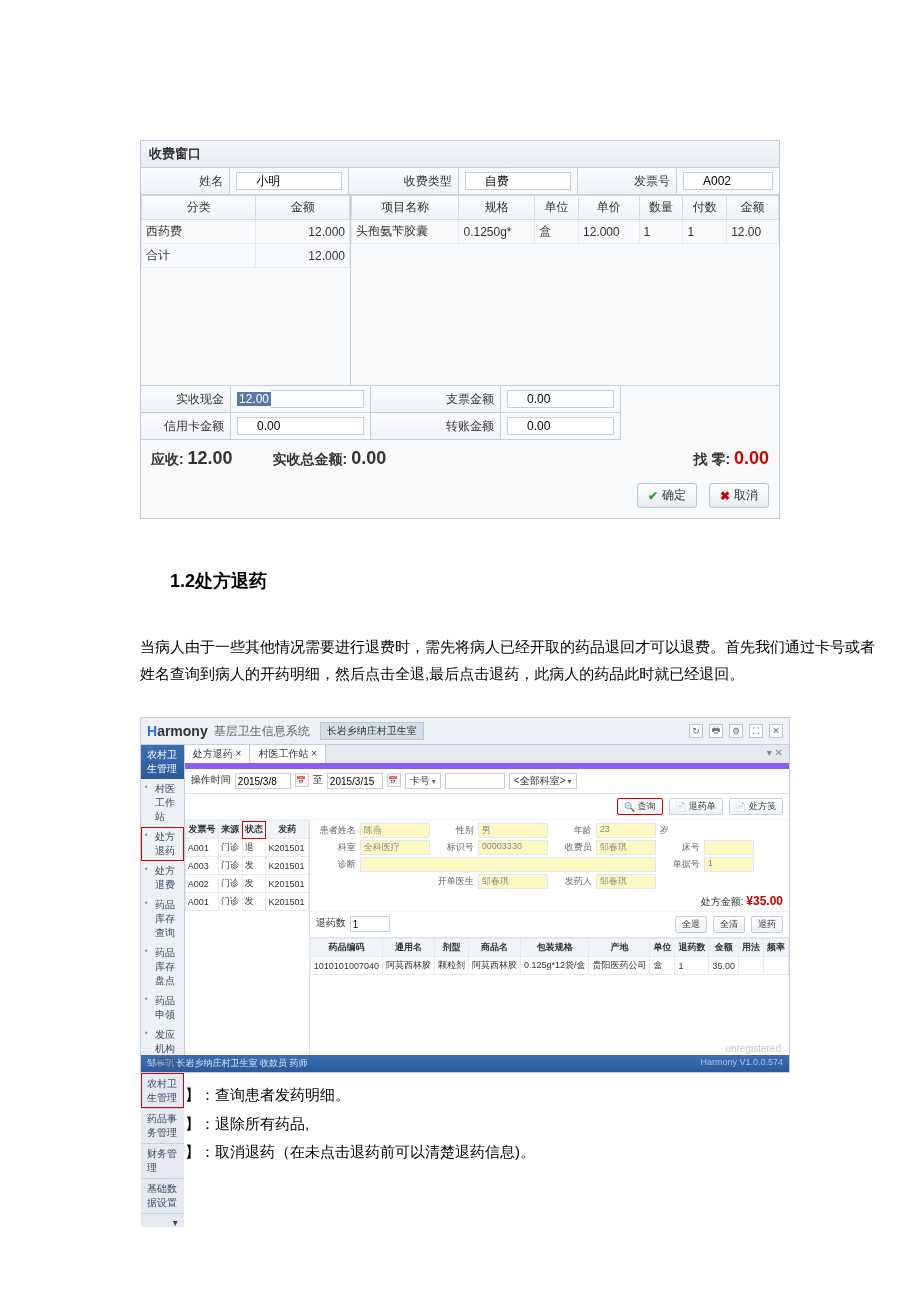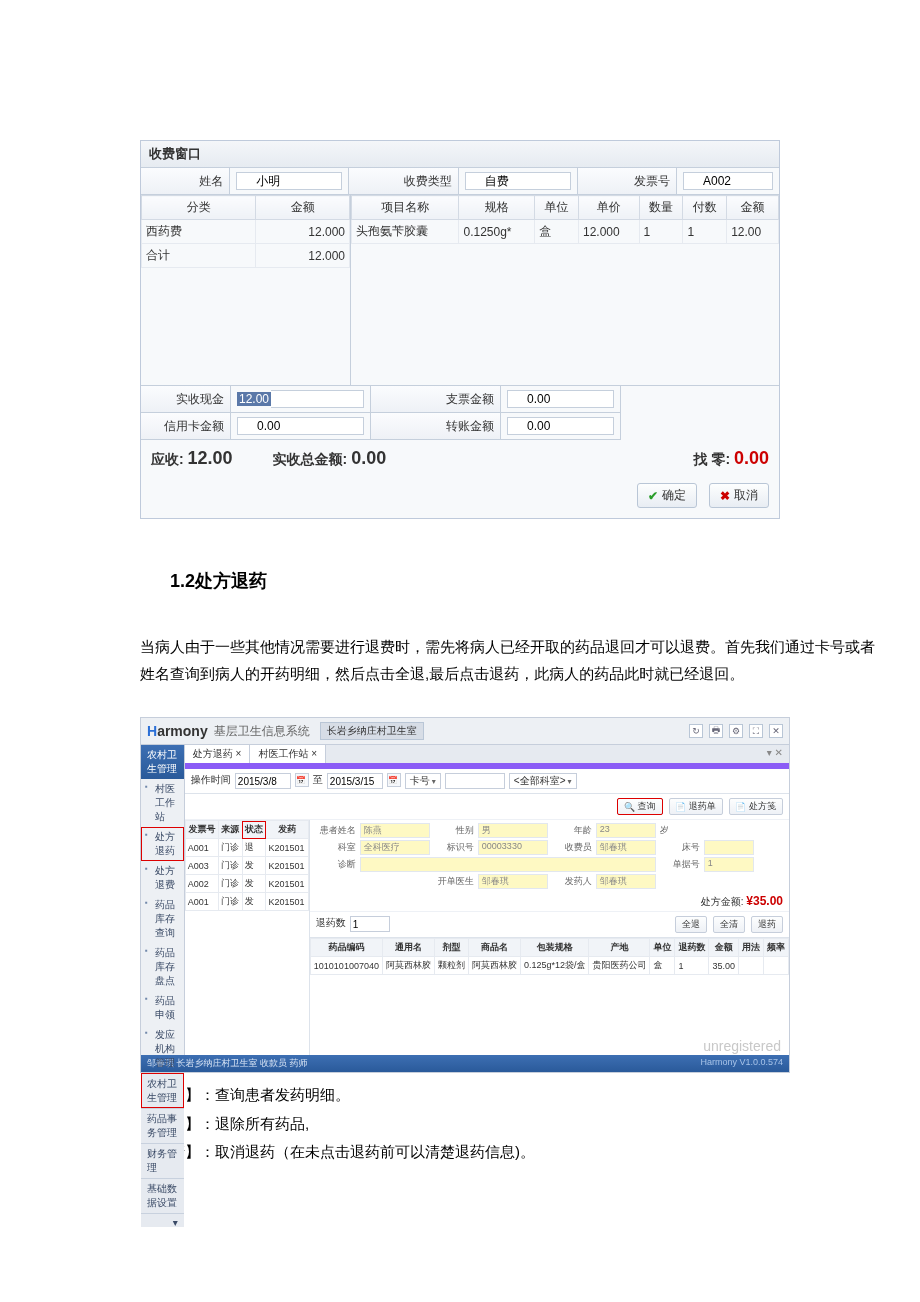--- a/index.html
+++ b/index.html
@@ -75,21 +75,21 @@
   .shot2 .infoGrid .l { color: #666; text-align: right; }
   .shot2 .infoGrid .v { border: 1px solid #e2e7ee; padding: 0 3px; height: 15px; background: #fef9c3; color: #888; overflow: hidden; white-space: nowrap; }
   .shot2 .amtRow { padding: 2px 6px; text-align: right; font-size: 10px; }
   .shot2 .amtRow .r { color: #c00; font-weight: bold; font-size: 12px; }
   .shot2 .medTbl { flex: 1; }
   .shot2 .medTbl table { width: 100%; border-collapse: collapse; font-size: 9px; }
   .shot2 .medTbl th, .shot2 .medTbl td { border: 1px solid #e6eaf0; padding: 2px 3px; white-space: nowrap; }
   .shot2 .medTbl th { background: #f1f4f8; }
   .shot2 .statusbar { background: linear-gradient(#3d6fb3,#2a5a9a); color: #d7e3f4; font-size: 9px; padding: 2px 6px; display: flex; }
   .shot2 .statusbar .ver { margin-left: auto; color: #a7c3e8; }
-  .shot2 .unreg { position: absolute; bottom: 18px; right: 8px; color: #c8c8c8; font-size: 14px; }
+  .shot2 .unreg { position: absolute; bottom: 18px; right: 8px; color: #c8c8c8; font-size: 10px; }
 
   
   .legend { font-size: 15px; line-height: 1.9; margin-top: 8px; }
 </style>
 </head>
 <body>
 
 <div class="page">
 
   <div class="shot1">

